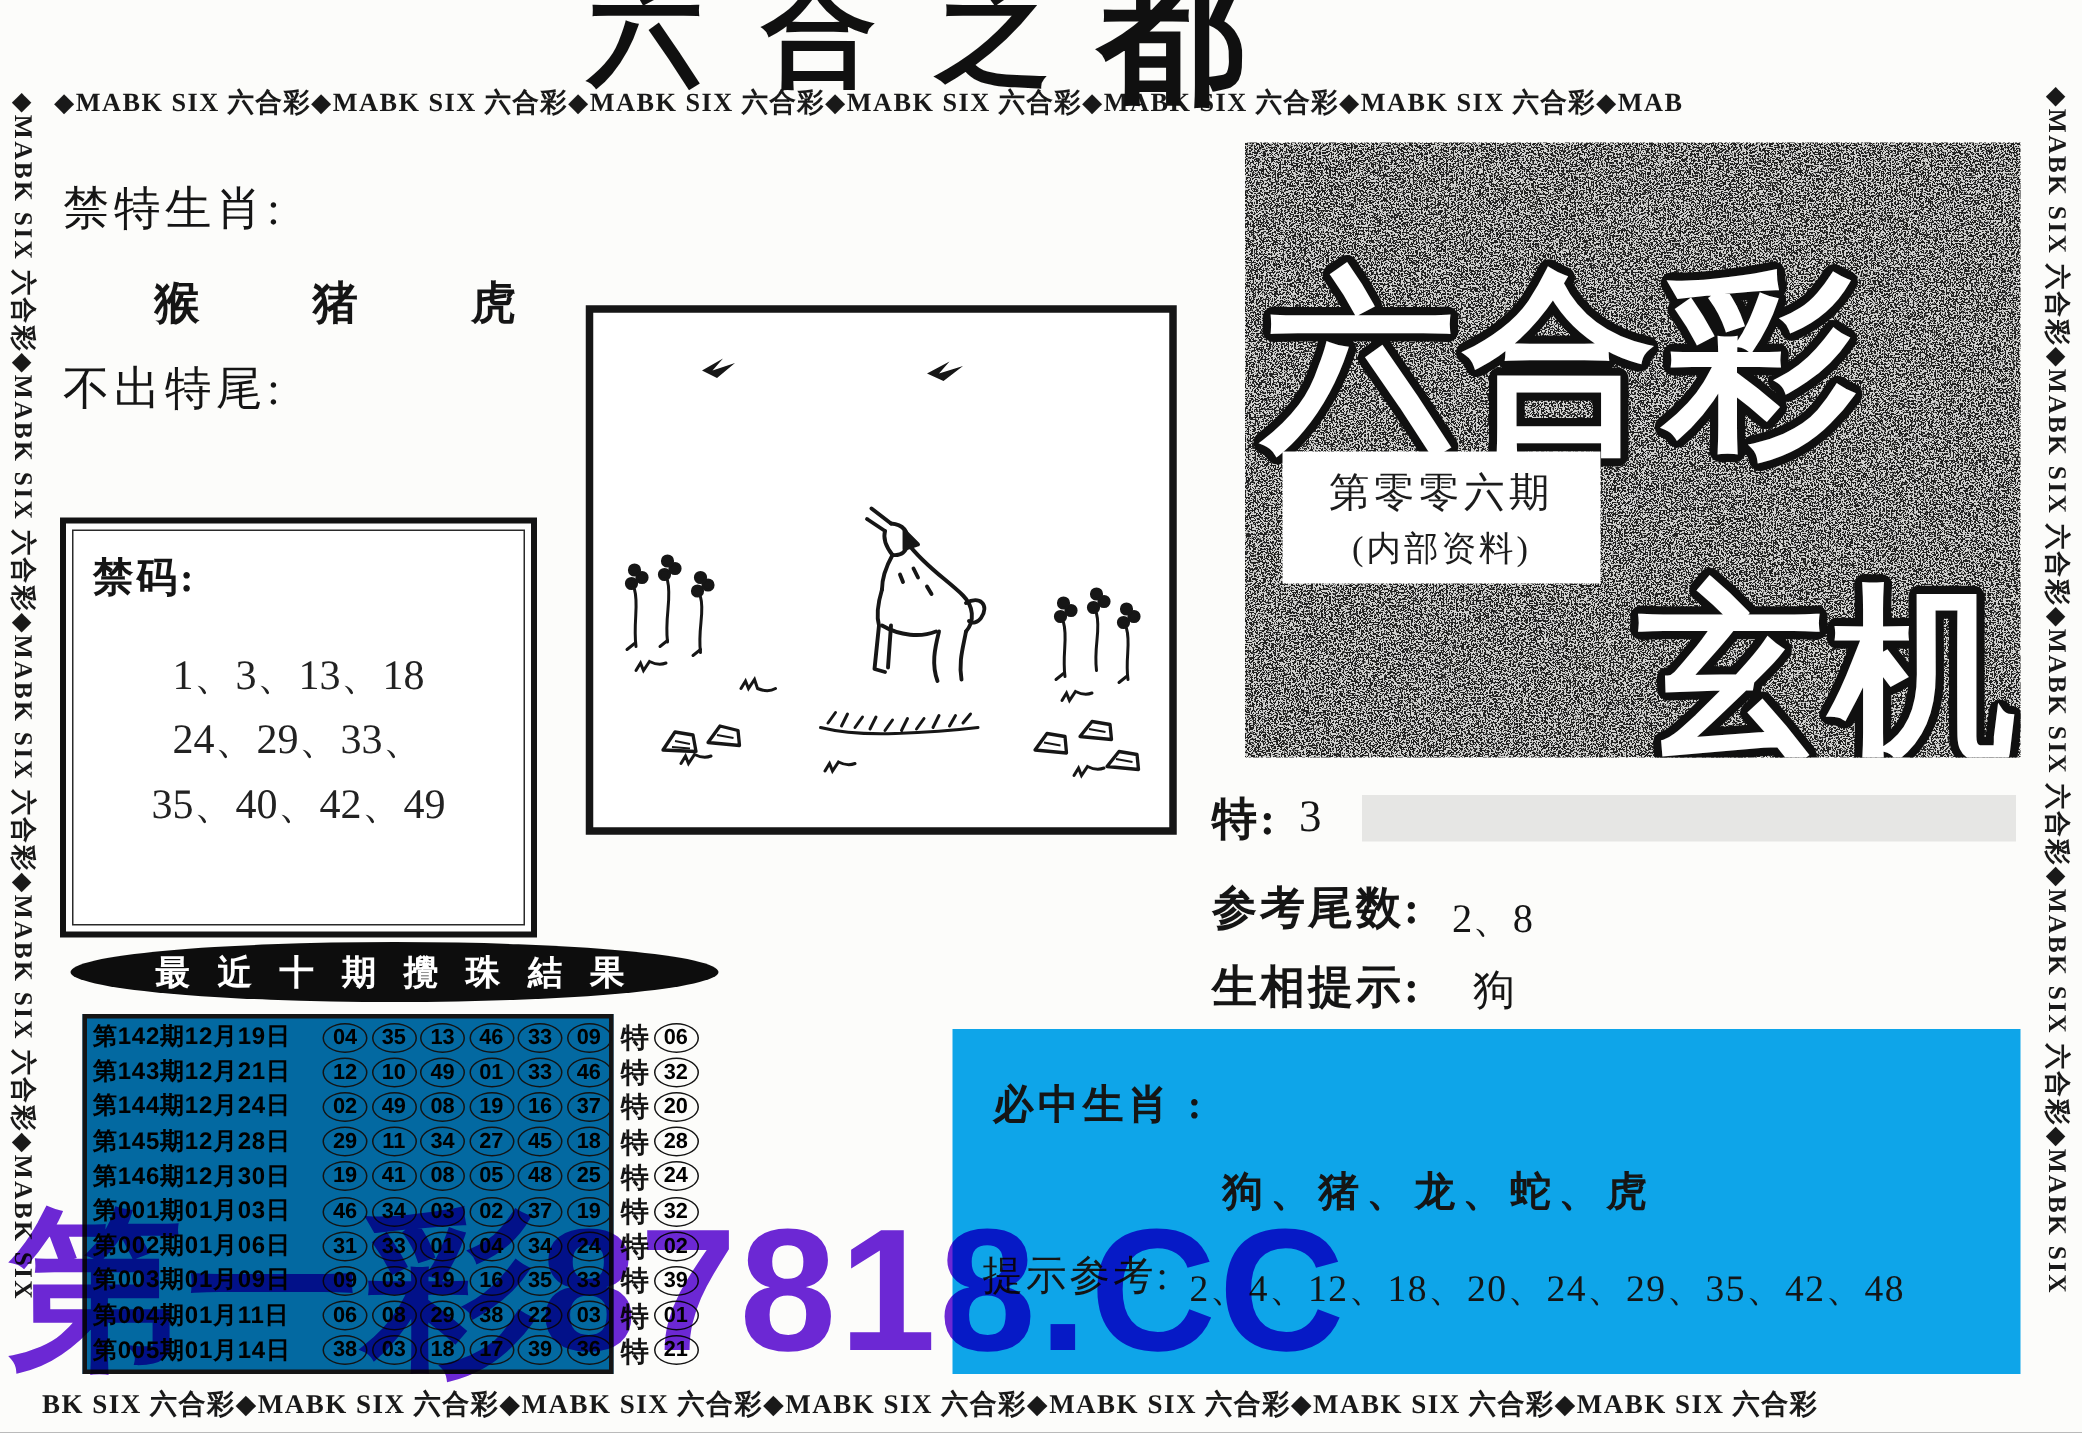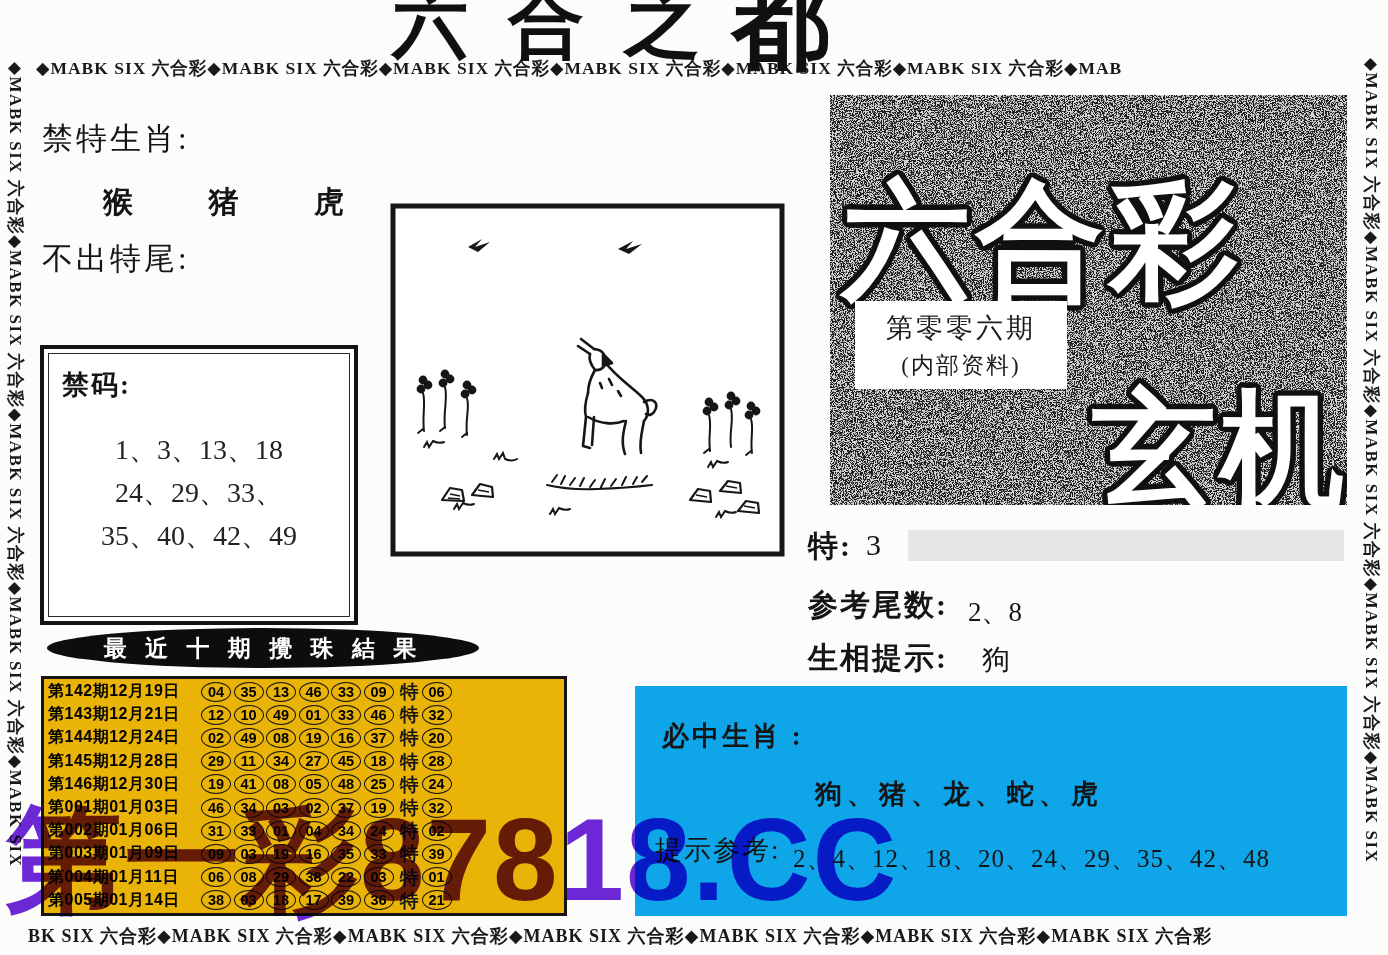--- a/index.html
+++ b/index.html
@@ -30,22 +30,22 @@
   #ban-codes-box .inner{position:absolute;left:4px;top:4px;right:4px;bottom:4px;
                  border:1px solid #2a2a2a;}
   #ban-codes-label{position:absolute;left:18px;top:18px;font-weight:bold;font-size:27px;letter-spacing:2px;}
   .code-line{position:absolute;left:0;width:100%;text-align:center;font-size:28px;color:#222;}
   
   #banner{position:absolute;left:47px;top:628px;width:432px;height:40px;background:#0d0d0d;
           border-radius:50%;display:flex;align-items:center;justify-content:center;}
   #banner span{color:#fff;font-weight:bold;font-size:23px;letter-spacing:6px;
                font-family:"Liberation Sans","DejaVu Sans",sans-serif;}
   
-  #results-table{position:absolute;left:41px;top:676px;width:526px;height:240px;
-                 border:3px solid #151515;box-sizing:border-box;background:#eab308;
+  #results-table{position:absolute;left:55px;top:676px;width:354px;height:240px;
+                 border:3px solid #151515;box-sizing:border-box;background:#0369a1;
                  display:flex;flex-direction:column;justify-content:space-around;padding:1px 0 1px 4px;}
   .trow{display:flex;align-items:center;height:23px;}
   .period{width:153px;font-family:"Liberation Sans","DejaVu Sans",sans-serif;
           font-weight:bold;font-size:16px;letter-spacing:0.5px;color:#000;flex:none;}
   .ball{box-sizing:border-box;width:30px;height:20px;border:1.8px solid #131313;border-radius:50%;
         display:flex;align-items:center;justify-content:center;margin-right:2.5px;flex:none;
         font-family:"Liberation Sans","DejaVu Sans",sans-serif;font-weight:bold;font-size:14.5px;color:#000;}
   .te{font-weight:bold;font-size:18.5px;margin:0 3px 0 4px;flex:none;}
   
   #picture{position:absolute;left:390px;top:203px;width:395px;height:354px;background:#fff;}

